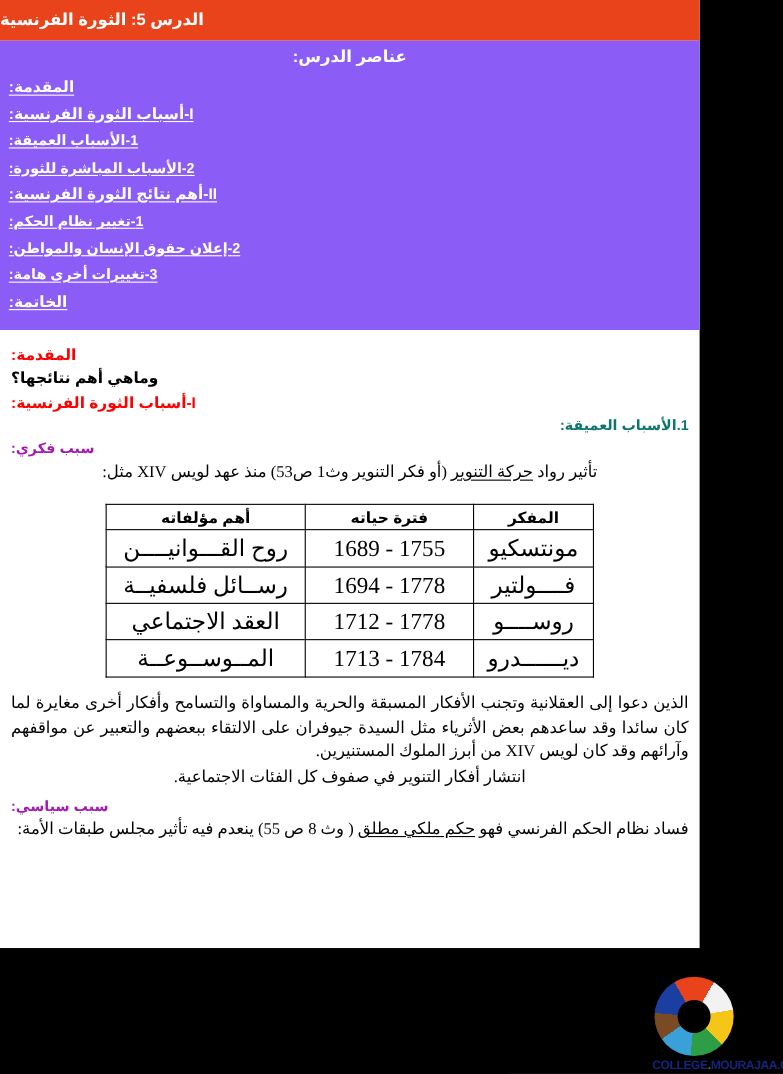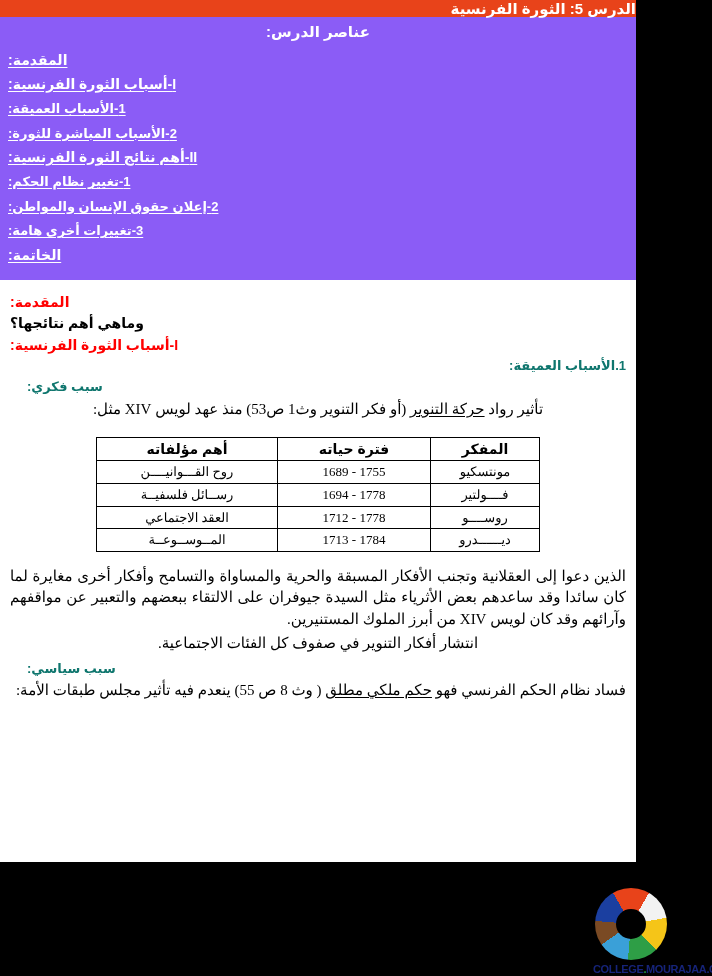--- a/index.html
+++ b/index.html
@@ -20,29 +20,29 @@
     position: absolute;
     top: 0;
     left: 0;
     width: 636px;
     height: 862px;
     background: #ffffff;
   }
 
   
   .title-bar {
-    height: 17px;
+    height: 37px;
     background: #e8431a;
     color: #ffffff;
     font-family: "Liberation Sans", "DejaVu Sans", sans-serif;
     font-weight: bold;
     font-size: 15px;
     display: flex;
     align-items: center;
-    justify-content: flex-start;
+    justify-content: flex-end;
     letter-spacing: 0;
     line-height: 1;
   }
 
   
   .outline-panel {
     background: #8b5cf6;
     color: #ffffff;
     padding: 4px 8px 10px 8px;
     min-height: 250px;
@@ -97,26 +97,26 @@
   .h-green {
     color: #0f766e;
     font-family: "Liberation Sans", "DejaVu Sans", sans-serif;
     font-weight: bold;
     font-size: 13px;
     text-align: right;
     margin: 2px 0 4px 0;
     line-height: 1.2;
   }
   .h-purple {
-    color: #0f766e;
+    color: #a21caf;
     font-family: "Liberation Sans", "DejaVu Sans", sans-serif;
     font-weight: bold;
     font-size: 13px;
     text-align: left;
-    margin: 6px 0 4px 17px;
+    margin: 6px 0 4px 0;
     line-height: 1.2;
   }
   .para {
     color: #000000;
     font-family: "Liberation Serif", "DejaVu Serif", serif;
     font-size: 15px;
     line-height: 1.45;
     text-align: justify;
     margin: 0 0 2px 0;
   }
@@ -141,21 +141,21 @@
     border-collapse: collapse;
     border: 1px solid #000000;
     direction: rtl;
   }
   table.thinkers th,
   table.thinkers td {
     border: 1px solid #000000;
     padding: 2px 6px;
     text-align: center;
     font-family: "Liberation Serif", "DejaVu Serif", serif;
-    font-size: 13px;
+    font-size: 21px;
     line-height: 1.35;
     white-space: nowrap;
   }
   table.thinkers th {
     font-family: "Liberation Sans", "DejaVu Sans", sans-serif;
     font-weight: bold;
     font-size: 14px;
   }
   table.thinkers td.c-thinker { width: 96px; }
   table.thinkers td.c-years   { width: 140px; color: #000000; direction: ltr; }

